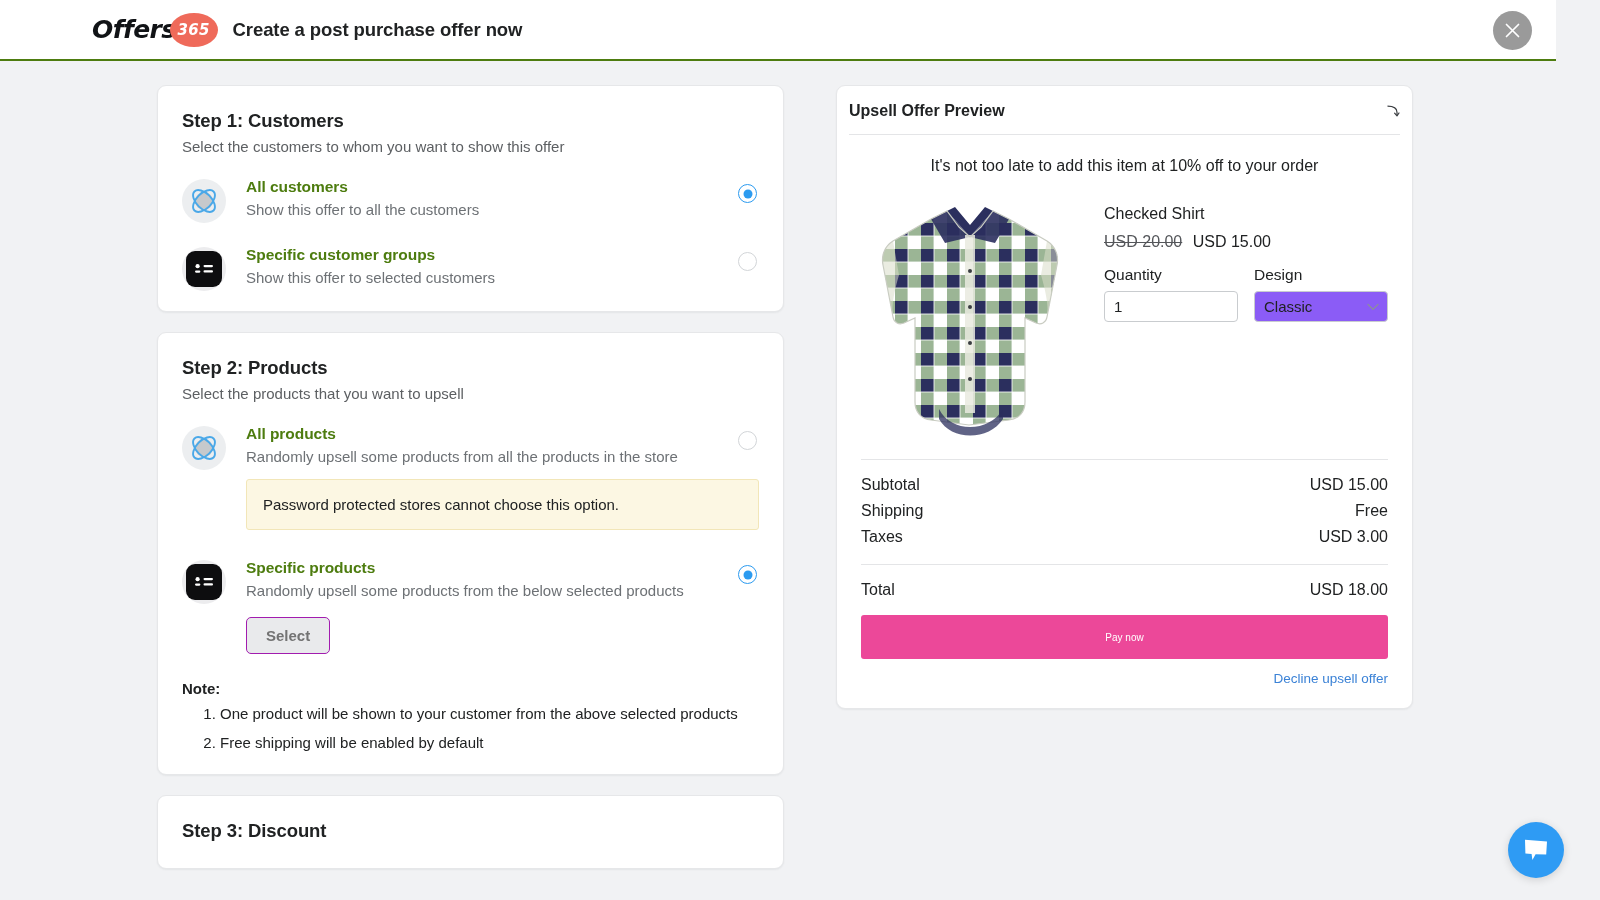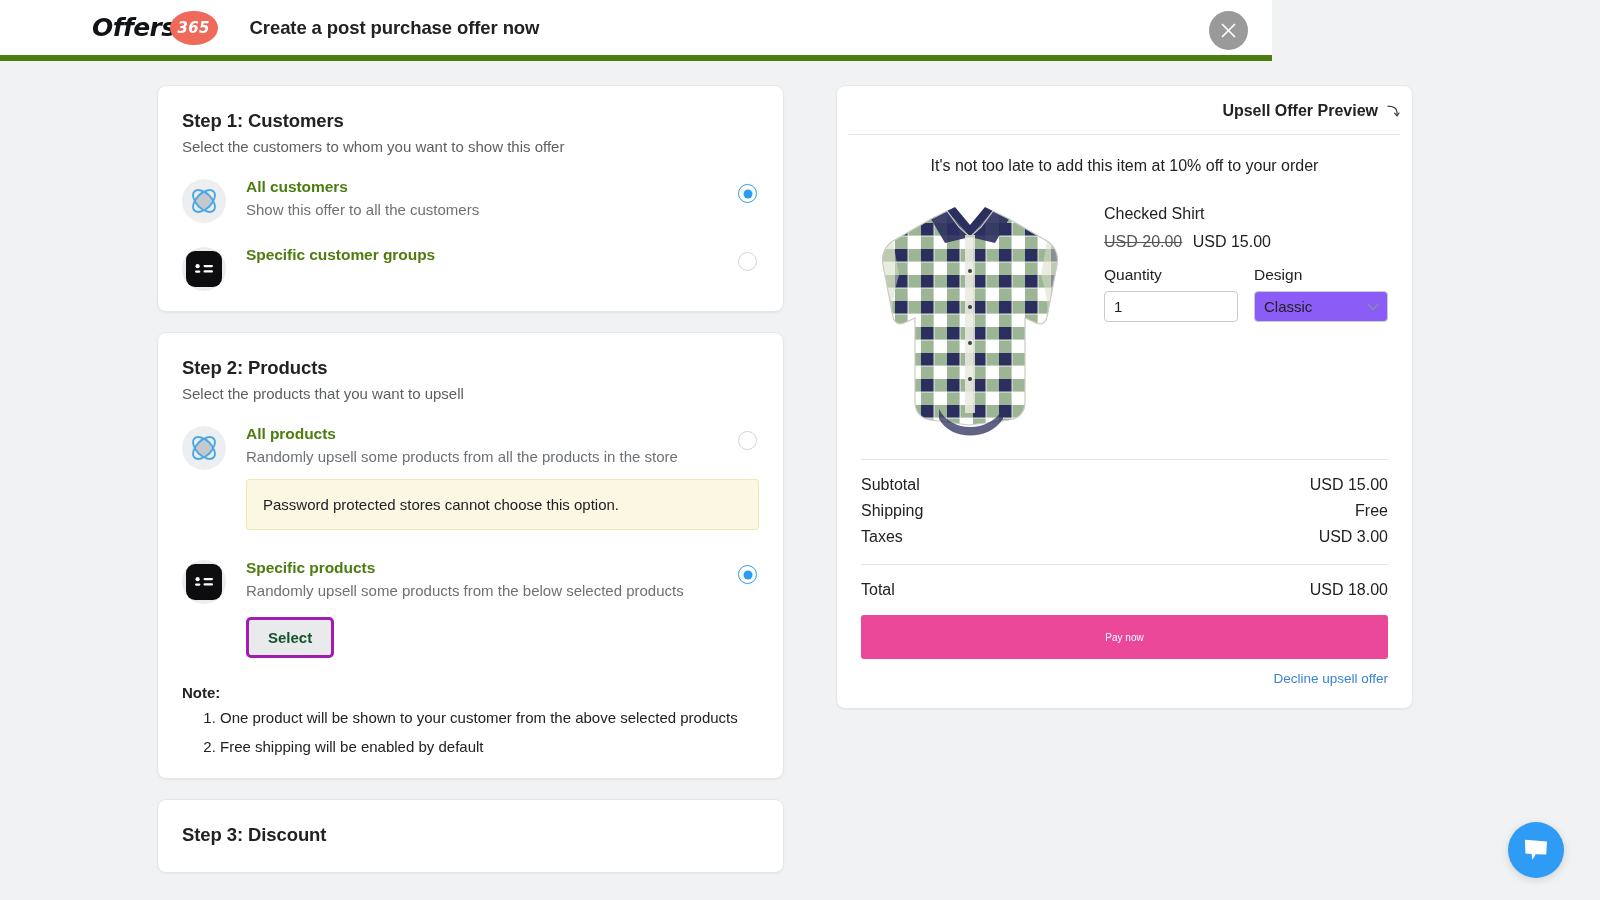--- a/index.html
+++ b/index.html
@@ -6,24 +6,24 @@
   html, body {
     width: 1600px; height: 900px;
     background: #f1f2f4;
     font-family: "Liberation Sans", sans-serif;
     overflow: hidden;
   }
 
   
   .topbar {
     position: absolute; top: 0; left: 0;
-    width: 1272px; height: 61px;
+    width: 1556px; height: 61px;
     background: #ffffff;
-    border-bottom: 6px solid #4d7c0f;
-    display: flex; align-items: center; gap: 17px;
+    border-bottom: 2px solid #4d7c0f;
+    display: flex; align-items: center;
   }
   .brand { display: flex; align-items: center; margin-left: 92px; }
   .brand-offers {
     font-family: "DejaVu Sans", sans-serif;
     font-weight: bold; font-style: italic;
     font-size: 25px; letter-spacing: -0.6px;
     color: #111316;
   }
   .brand-badge {
     margin-left: -6px;
@@ -119,43 +119,43 @@
     background: #fcf7e3;
     border: 1px solid #f2e6b8;
     border-radius: 3px;
     padding: 16px 16px;
     font-size: 15px; color: #202223;
   }
 
   .select-btn {
     margin-top: 18px;
     background: #e9eaec;
-    border: 3px solid #a21caf;
+    border: 1px solid #a21caf;
     border-radius: 5px;
     padding: 9px 19px;
-    font-size: 15px; font-weight: bold; color: #14532d;
+    font-size: 15px; font-weight: bold; color: #737373;
     font-family: "Liberation Sans", sans-serif;
     cursor: pointer;
   }
 
   .note-label {
     margin-top: 26px;
     font-size: 15px; font-weight: bold; color: #202223;
   }
   .note-list { margin: 6px 0 0 38px; font-size: 15px; color: #202223; }
   .note-list li { margin-top: 6px; line-height: 1.5; }
 
   
   .preview-card { padding: 0 0 22px 0; }
   .preview-head {
     text-align: center; padding: 16px 0 14px 0;
     font-size: 16px; font-weight: bold; color: #202223;
     border-bottom: 1px solid #e4e5e7;
     margin: 0 12px;
-    display: flex; align-items: center; justify-content: flex-end; gap: 8px;
+    display: flex; align-items: center; justify-content: space-between; gap: 8px;
   }
   .preview-tagline {
     text-align: center; font-size: 16px; color: #202223;
     padding: 22px 0 6px 0;
   }
   .preview-body { display: flex; padding: 16px 24px 0 24px; }
 
   
   .shirt-wrap { width: 215px; flex: 0 0 215px; display: flex; align-items: flex-start; justify-content: center; }
   .shirt { width: 200px; height: 248px; }
@@ -265,20 +265,21 @@
             <svg width="20" height="14" viewBox="0 0 20 14">
               <circle cx="3.6" cy="4.2" r="2.1" fill="#ffffff"></circle>
               <rect x="1" y="8.4" width="5.4" height="2.3" rx="1.1" fill="#ffffff"></rect>
               <rect x="9.5" y="3" width="9.5" height="2.2" rx="1.1" fill="#ffffff"></rect>
               <rect x="9.5" y="8.3" width="9.5" height="2.2" rx="1.1" fill="#ffffff"></rect>
             </svg>
           </div>
         </div>
         <div class="opt-body">
           <div class="opt-title">Specific customer groups</div>
+          <div class="opt-desc">Show this offer to selected customers</div>
         </div>
         <div class="radio"></div>
       </div>
     </div>
 
     <div class="card step-card">
       <div class="step-title">Step 2: Products</div>
       <div class="step-sub">Select the products that you want to upsell</div>
 
       <div class="option-row">

